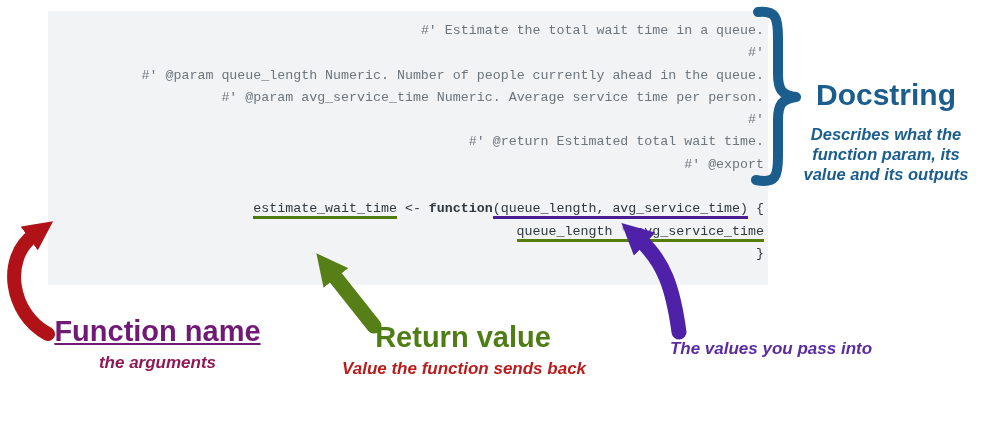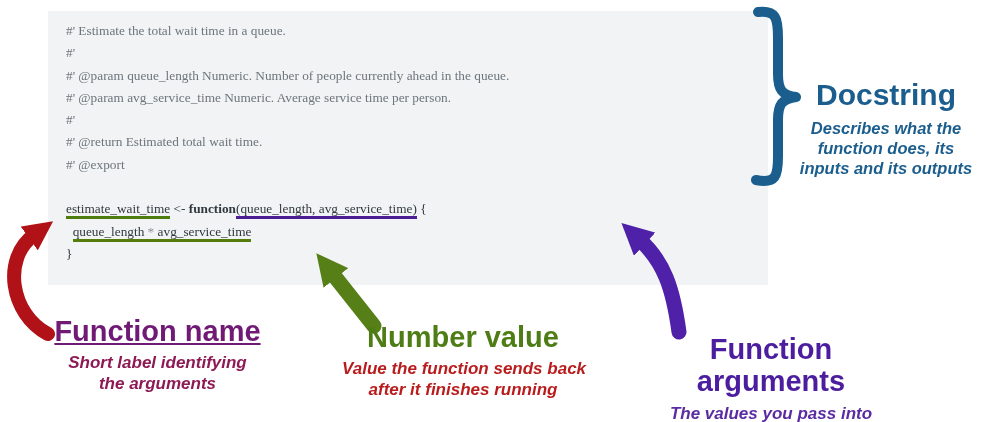--- a/index.html
+++ b/index.html
@@ -7,43 +7,44 @@
   body {
     width:990px; height:422px; overflow:hidden;
     font-family:"Liberation Sans", sans-serif;
   }
   .canvas { position:relative; width:990px; height:422px; background:#ffffff; }
 
   
   .code-block {
     position:absolute; left:48px; top:11px; width:720px; height:274px;
     background:#f1f3f4;
-    padding:9px 18px;
-    font-family:Liberation Serif, serif;
+    padding:9px 4px;
+    font-family:Liberation Mono, monospace;
     font-size:13.3px; line-height:22.3px;
     color:#30393f;
     white-space:pre;
+    text-align:right;
   }
   .code-block .line { min-height:22.3px; }
   .comment-line { color:#6d757d; }
   .kw { font-weight:bold; }
   .op { color:#8a9199; }
   .u-red    { border-bottom:3px solid #4d7c0f; }
   .u-purple { border-bottom:3px solid #4c1d95; }
   .u-green  { border-bottom:3px solid #567d0b;margin-top:48px; }
 
   
   .label { position:absolute; text-align:center; }
   .label .title { font-size:29px; font-weight:bold; line-height:1.12; }
   .label .desc  { font-style:italic; font-weight:bold; font-size:17px; line-height:21px; margin-top:5px; }
   .label .desc div { white-space:nowrap; }
 
   .label-docstring { left:784px; top:78px; width:204px; color:#1b5e8e; }
   .label-docstring .title { font-size:30px; }
-  .label-docstring .desc { font-size:16.5px; line-height:20px; margin-top:6px; }
+  .label-docstring .desc { font-size:16.5px; line-height:20px; margin-top:12px; }
 
   .label-function-name { left:50px;  top:315px; width:215px; }
   .label-function-name .title { color:#701a75;text-decoration:underline; }
   .label-function-name .desc  { color:#8e1a55; }
 
   .label-return-value { left:342px; top:321px; width:242px; }
   .label-return-value .title { color:#4f7d15; }
   .label-return-value .desc  { color:#b91c1c; }
 
   .label-function-arguments { left:642px; top:333px; width:258px; }
@@ -78,42 +79,39 @@
     <path d="M 758 12 C 776 10, 778 18, 778 38 L 778 74 C 778 90, 782 95, 796 97 C 782 99, 778 104, 778 120 L 778 156 C 778 176, 776 184, 756 180" fill="none" stroke="#1b5e8e" stroke-width="10" stroke-linecap="round" stroke-linejoin="round"></path>
     <path d="M 48 334 C 10 314, 2 258, 34 235" fill="none" stroke="#b01218" stroke-width="14" stroke-linecap="round" marker-end="url(#ah-red)"></path>
     <path d="M 374 326 L 332 273" fill="none" stroke="#567f17" stroke-width="15" stroke-linecap="round" marker-end="url(#ah-green)"></path>
     <path d="M 679 332 C 673 288, 664 262, 640 240" fill="none" stroke="#4e21a8" stroke-width="15" stroke-linecap="round" marker-end="url(#ah-purple)"></path>
   </svg>
 
   <div class="label label-docstring">
     <div class="title">Docstring</div>
     <div class="desc">
       <div>Describes what the</div>
-      <div>function does, its</div>
-      <div>inputs and its outputs</div>
+      <div>function param, its</div>
+      <div>value and its outputs</div>
     </div>
   </div>
 
   <div class="label label-function-name">
     <div class="title">Function name</div>
     <div class="desc">
-      <div>Short label identifying</div>
       <div>the arguments</div>
     </div>
   </div>
 
   <div class="label label-return-value">
-    <div class="title">Number value</div>
+    <div class="title">Return value</div>
     <div class="desc">
       <div>Value the function sends back</div>
-      <div>after it finishes running</div>
     </div>
   </div>
 
   <div class="label label-function-arguments">
-    <div class="title">Function arguments</div>
     <div class="desc">
       <div>The values you pass into</div>
 
     </div>
   </div>
 
 </div>
 
 </body></html>

